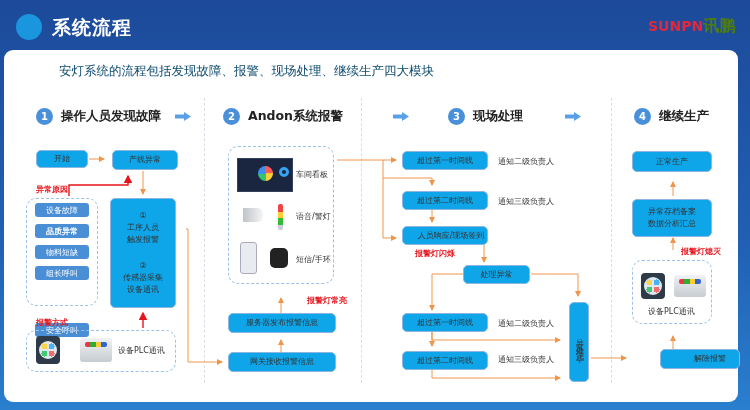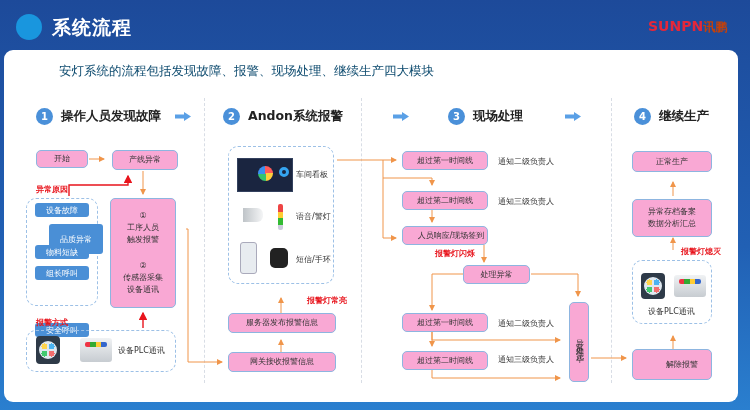--- a/index.html
+++ b/index.html
@@ -4,29 +4,29 @@
 <style>
   html,body{margin:0;padding:0;}
   body{width:750px;height:410px;overflow:hidden;position:relative;
     background:linear-gradient(180deg,#1d4a9a 0%,#2160b4 60%,#2a7fcf 100%);
     font-family:"DejaVu Sans","Liberation Sans",sans-serif;}
   .abs{position:absolute;}
   .title-dot{left:16px;top:14px;width:26px;height:26px;border-radius:50%;background:#1996de;}
   .title{left:52px;top:14px;font-size:19px;font-weight:bold;color:#fff;letter-spacing:1px;line-height:26px;}
   .logo{left:648px;top:16px;font-size:14px;font-weight:bold;line-height:20px;}
   .logo .en{color:#e4273a;}
-  .logo .cn{color:#c2410c;font-size:12px;}
+  .logo .cn{color:#4d7c0f;font-size:16px;}
   .panel{left:4px;top:50px;width:734px;height:352px;background:#fff;border-radius:9px;}
   .intro{left:44px;top:62px;font-size:12.5px;color:#0c4a6e;line-height:18px;margin-left:15px;}
   .divider{width:0;border-left:1px dashed #d8dde5;}
   .step{top:104px;height:24px;display:flex;align-items:center;font-size:12.5px;font-weight:bold;color:#222;}
   .step .num{width:17px;height:17px;border-radius:50%;background:#4a90d9;color:#fff;font-size:10px;
     display:flex;align-items:center;justify-content:center;margin-right:8px;}
   .harrow{top:112px;width:16px;height:9px;}
-  .box{position:absolute;border:1px solid #8db5e0;border-radius:5px;background:#f9a8d4;
+  .box{position:absolute;border:1px solid #8db5e0;border-radius:5px;background:#0ea5e9;
     display:flex;align-items:center;justify-content:center;text-align:center;
     font-size:8px;color:#333;line-height:12px;box-sizing:border-box;}
   .dash{position:absolute;border:1px dashed #9cc0e6;border-radius:10px;box-sizing:border-box;}
   .tag{position:absolute;background:#4a8fd6;color:#fff;font-size:8px;border-radius:3px;
     display:flex;align-items:center;justify-content:center;box-sizing:border-box;}
   .red{position:absolute;color:#e8141c;font-size:8px;font-weight:bold;line-height:10px;}
   .note{position:absolute;font-size:8px;color:#333;line-height:10px;}
   svg.lines{position:absolute;left:0;top:0;}
   .vtext{writing-mode:vertical-rl;letter-spacing:3px;}
 </style>
@@ -112,21 +112,21 @@
     <path d="M143 328 V313" marker-end="url(#ar)"></path>
   </g>
 </svg>
 
 <div class="box" style="left:36px;top:150px;width:52px;height:18px;">开始</div>
 <div class="box" style="left:112px;top:150px;width:66px;height:20px;">产线异常</div>
 <div class="red" style="left:36px;top:185px;">异常原因</div>
 
 <div class="dash" style="left:26px;top:198px;width:72px;height:108px;"></div>
 <div class="tag" style="left:35px;top:203px;width:54px;height:14px;">设备故障</div>
-<div class="tag" style="left:49px;top:224px;width:54px;height:30px;">品质异常</div>
+<div class="tag" style="left:35px;top:224px;width:54px;height:14px;font-weight:bold;">品质异常</div>
 <div class="tag" style="left:35px;top:245px;width:54px;height:14px;">物料短缺</div>
 <div class="tag" style="left:35px;top:266px;width:54px;height:14px;">组长呼叫</div>
 <div class="tag" style="left:35px;top:287px;width:54px;height:14px;margin-top:36px;">安全呼叫</div>
 
 <div class="box" style="left:110px;top:198px;width:66px;height:110px;flex-direction:column;">
   <span>①</span>
   <span>工序人员</span>
   <span>触发报警</span>
   <span style="height:14px;"></span>
   <span>②</span>
@@ -161,21 +161,21 @@
 
 <div class="red" style="left:307px;top:296px;">报警灯常亮</div>
 <div class="box" style="left:228px;top:313px;width:108px;height:20px;">服务器发布报警信息</div>
 <div class="box" style="left:228px;top:352px;width:108px;height:20px;">网关接收报警信息</div>
 
 <div class="box" style="left:402px;top:151px;width:86px;height:19px;">超过第一时间线</div>
 <div class="note" style="left:498px;top:157px;">通知二级负责人</div>
 <div class="box" style="left:402px;top:191px;width:86px;height:19px;">超过第二时间线</div>
 <div class="note" style="left:498px;top:197px;">通知三级负责人</div>
 <div class="box" style="left:402px;top:226px;width:86px;height:19px;padding-left:12px;">人员响应/现场签到</div>
-<div class="red" style="left:435px;top:249px;">报警灯闪烁</div>
+<div class="red" style="left:415px;top:249px;">报警灯闪烁</div>
 <div class="box" style="left:463px;top:265px;width:67px;height:19px;">处理异常</div>
 
 <div class="box" style="left:402px;top:313px;width:86px;height:19px;">超过第一时间线</div>
 <div class="note" style="left:498px;top:319px;">通知二级负责人</div>
 <div class="box" style="left:402px;top:351px;width:86px;height:19px;">超过第二时间线</div>
 <div class="note" style="left:498px;top:355px;">通知三级负责人</div>
 
 <div class="box vtext" style="left:569px;top:302px;width:20px;height:80px;">异常处理完毕</div>
 
 <div class="box" style="left:632px;top:151px;width:80px;height:21px;">正常生产</div>
@@ -185,13 +185,13 @@
 </div>
 <div class="red" style="left:681px;top:247px;">报警灯熄灭</div>
 <div class="dash" style="left:632px;top:260px;width:80px;height:64px;"></div>
 <div class="abs" style="left:641px;top:273px;width:24px;height:26px;border-radius:4px;background:#2e3a48;">
   <div style="position:absolute;left:3px;top:4px;width:18px;height:18px;border-radius:50%;background:radial-gradient(circle at 30% 30%,#ffd44d 0 3px,transparent 3px),radial-gradient(circle at 70% 30%,#4bb3f2 0 3px,transparent 3px),radial-gradient(circle at 30% 70%,#42c970 0 3px,transparent 3px),radial-gradient(circle at 70% 70%,#f26e6e 0 3px,transparent 3px),#dfe8f0;"></div>
 </div>
 <div class="abs" style="left:674px;top:275px;width:32px;height:22px;background:linear-gradient(180deg,#f0f2f4,#c7ccd1);border-radius:3px;">
   <div style="position:absolute;left:5px;top:4px;width:22px;height:5px;background:linear-gradient(90deg,#e34 0 25%,#3a3 25% 50%,#fc3 50% 75%,#36c 75%);border-radius:2px;"></div>
 </div>
 <div class="note" style="left:648px;top:307px;">设备PLC通讯</div>
-<div class="box" style="left:632px;top:349px;width:80px;height:31px;padding-left:20px;">解除报警</div>
+<div class="box" style="left:660px;top:349px;width:80px;height:20px;padding-left:20px;">解除报警</div>
 
 </body></html>

